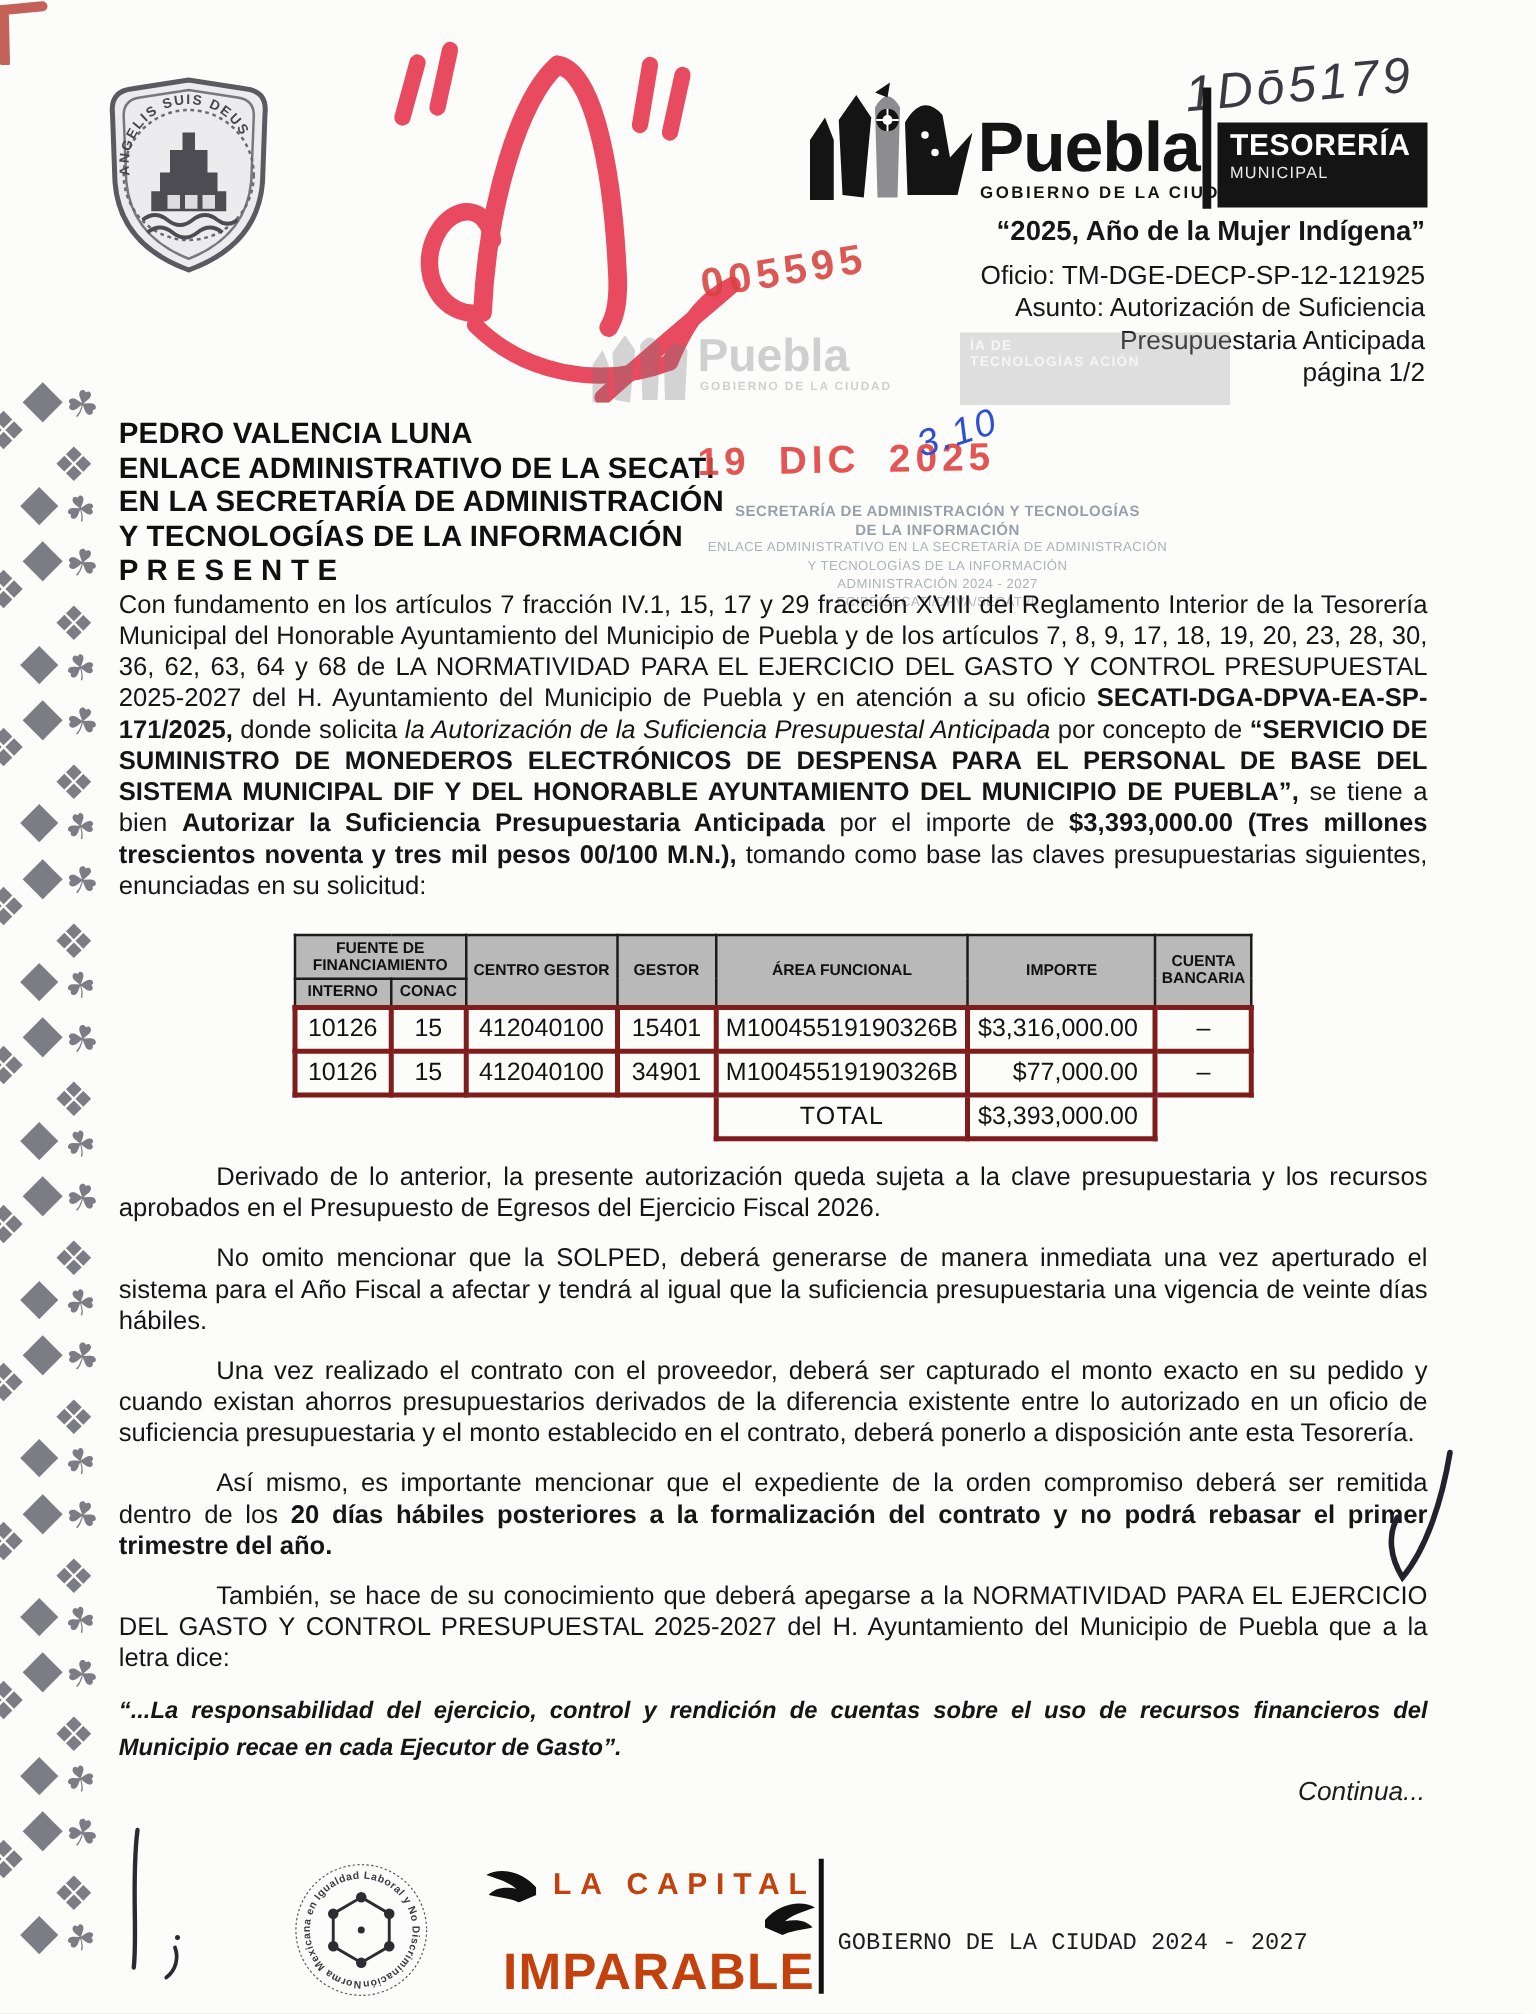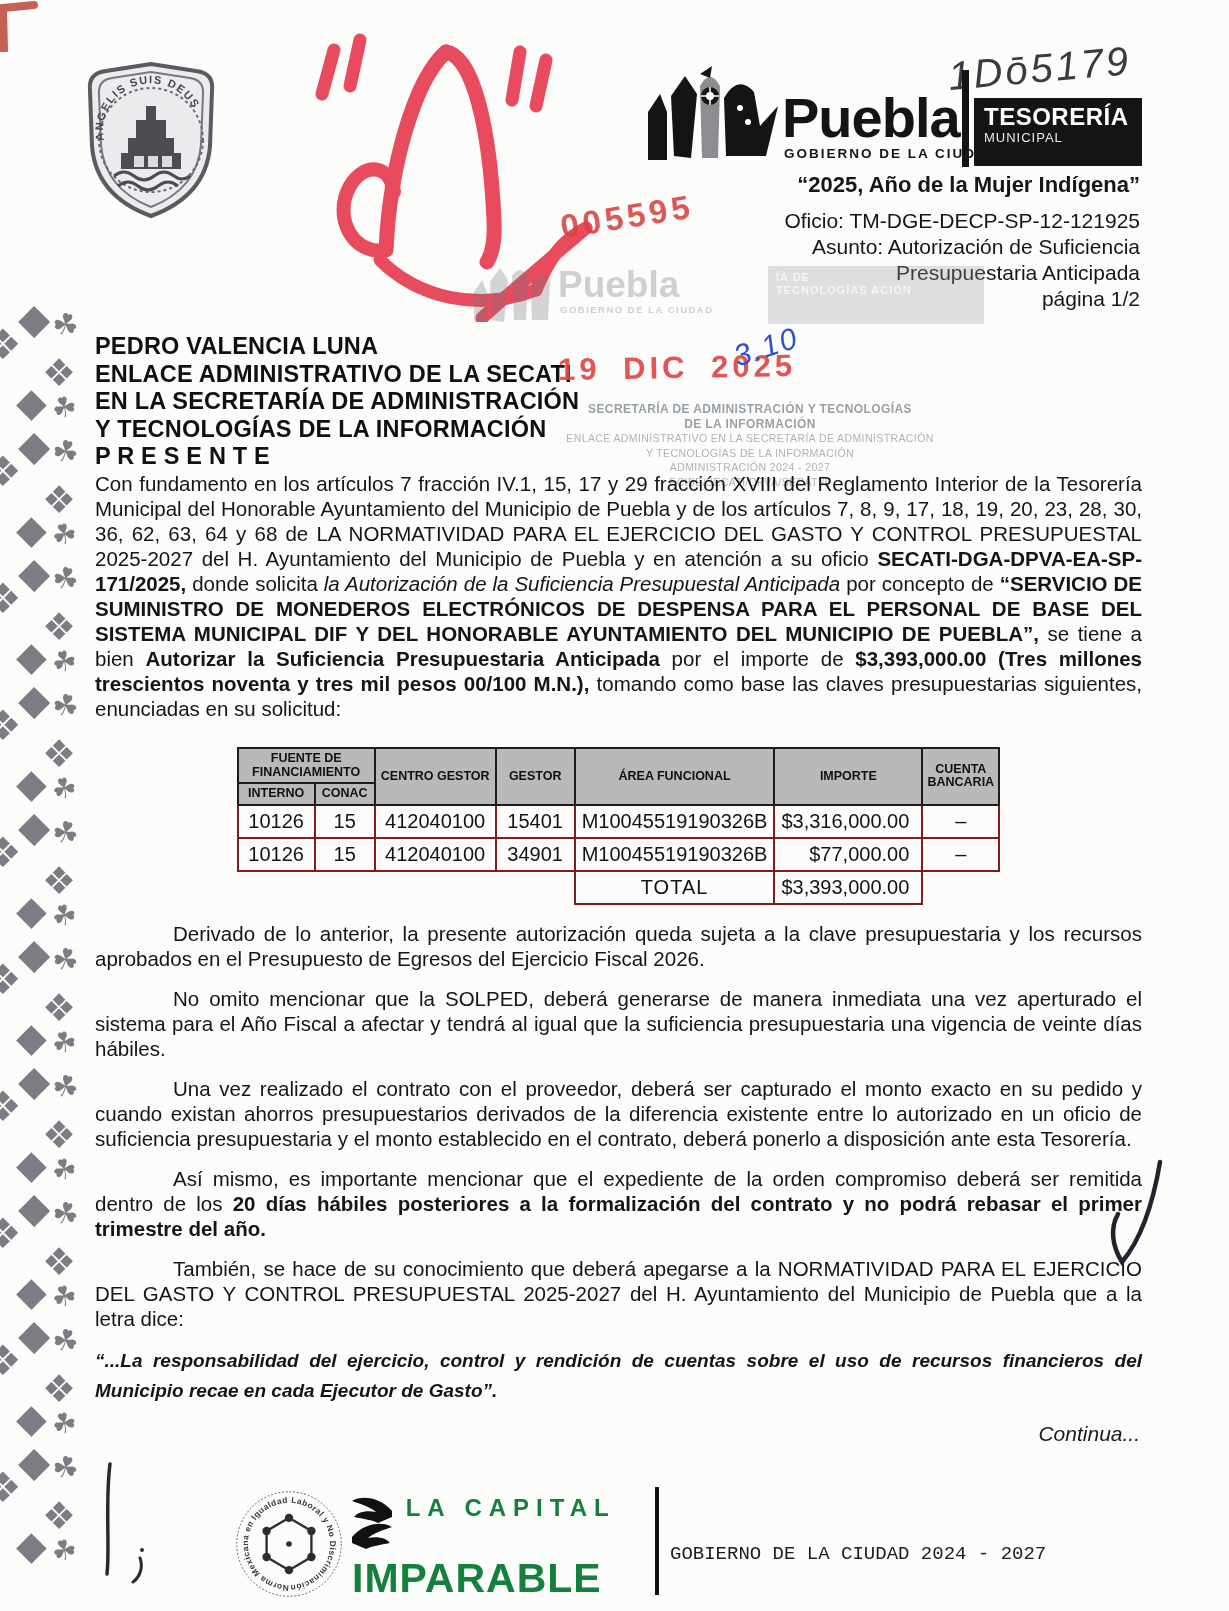--- a/index.html
+++ b/index.html
@@ -69,33 +69,33 @@
   .letter .ind{text-indent:78px;}
   .b{font-weight:bold;}
   .i{font-style:italic;}
   .quote{margin:6px 30px 0 40px;font-weight:bold;font-style:italic;font-size:19px;
     line-height:30px;text-align:justify;}
 
   
   table.claves{border-collapse:collapse;margin:26px auto 16px auto;}
   table.claves th{background:#b9b9b9;border:2px solid #1c1c1c;font-size:12.5px;font-weight:bold;
     padding:3px 4px;line-height:13.5px;text-align:center;color:#111;}
-  table.claves td{border:2px solid #7f1d1d;padding:3px 6px;text-align:center;font-size:20px;color:#131313;}
+  table.claves td{border:4px solid #7f1d1d;padding:3px 6px;text-align:center;font-size:20px;color:#131313;}
   table.claves td.r{text-align:right;padding-right:12px;}
   table.claves .nb{border:none;background:transparent;}
   td.total-label{font-size:20px;letter-spacing:1px;}
 
   .continua{position:absolute;left:860px;top:1422px;width:280px;text-align:right;
     font-style:italic;font-size:21px;color:#1b1b1b;}
 
   
   .checkmark{position:absolute;left:1102px;top:1158px;}
   .pen-marks{position:absolute;left:96px;top:1460px;}
   .norma{position:absolute;left:233px;top:1488px;}
-  .capital-logo{position:absolute;left:352px;top:1496px;width:300px;text-align:left;color:#15803d;}
+  .capital-logo{position:absolute;left:352px;top:1496px;width:300px;text-align:right;color:#c2410c;}
   .capital-logo .l1{font-size:24px;font-weight:bold;letter-spacing:7px;line-height:1;position:relative;}
   .capital-logo .l2{font-size:41px;font-weight:bold;letter-spacing:1px;line-height:1;margin-top:9px;}
   .capital-logo svg{vertical-align:middle;}
   .footer-divider{position:absolute;left:655px;top:1487px;width:4px;height:108px;background:#111;}
   .footer-address{position:absolute;left:670px;top:1484px;font-family:"Liberation Mono",monospace;
     font-size:19px;line-height:28px;color:#1d1d1d;white-space:pre;}
 </style>
 </head>
 <body>
 

